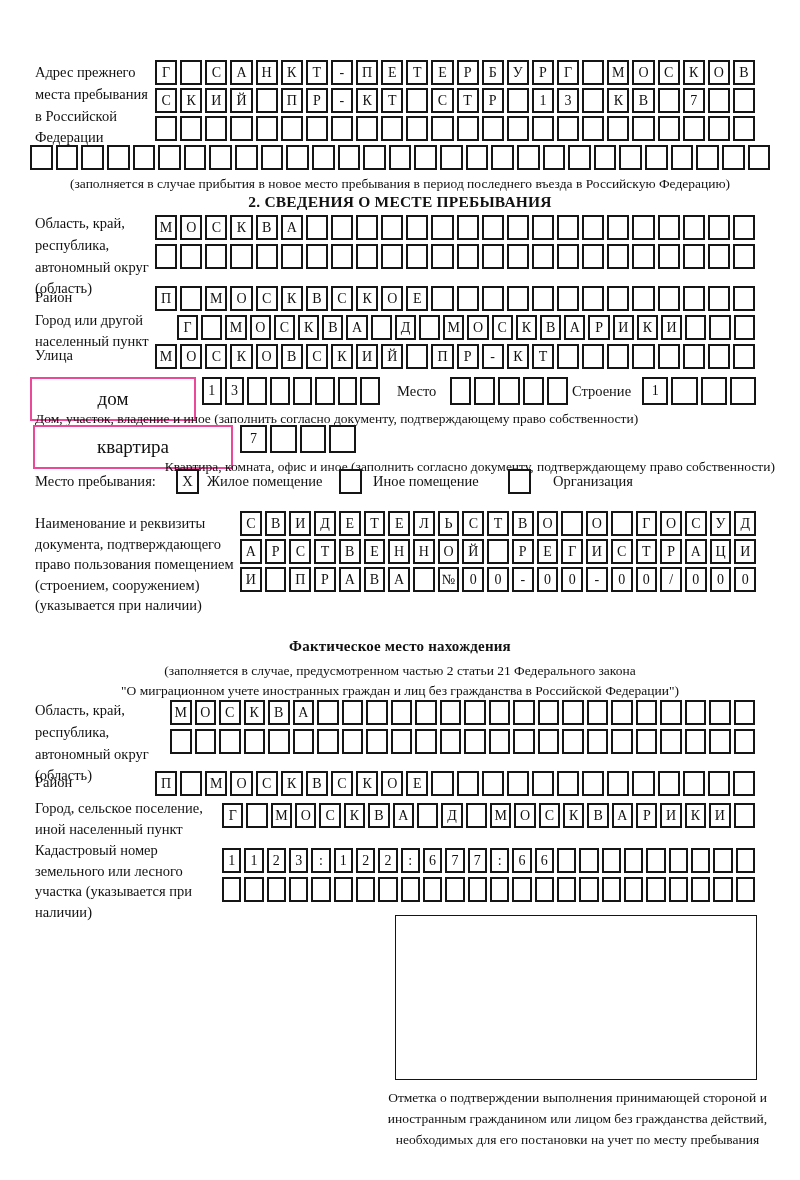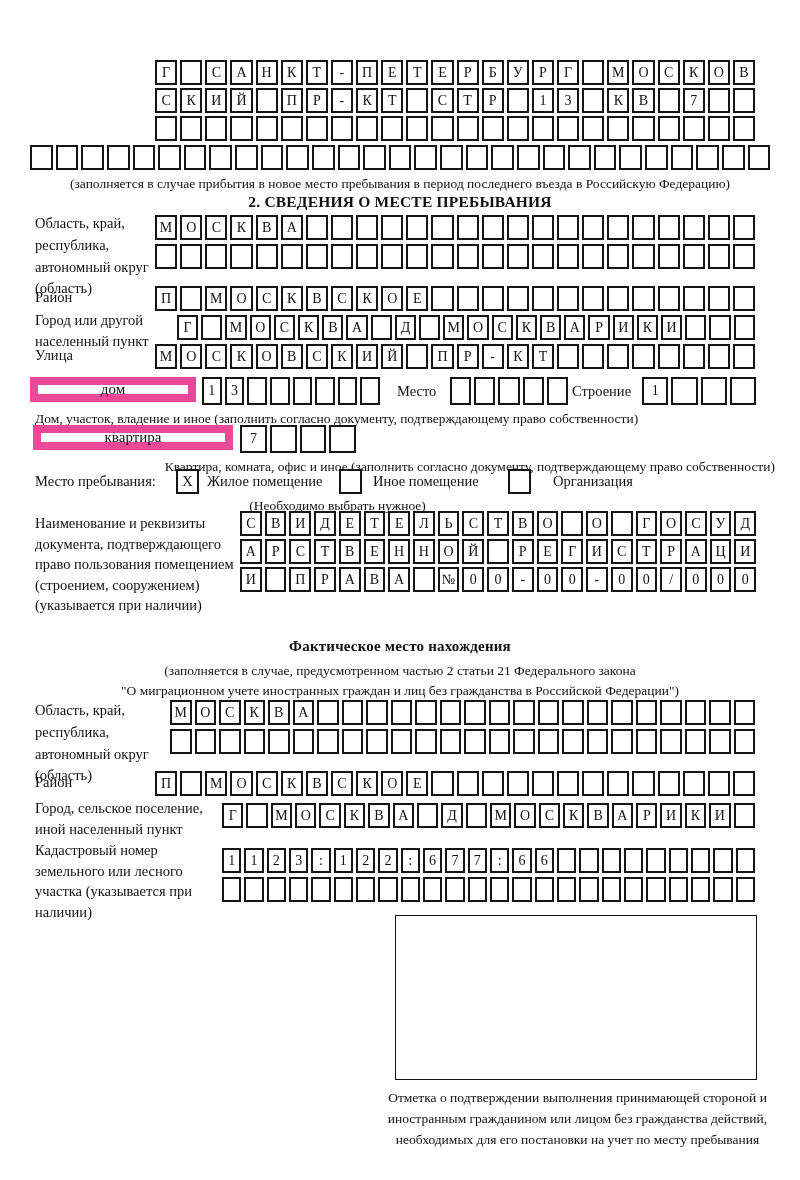--- a/index.html
+++ b/index.html
@@ -16,36 +16,37 @@
   .note { font-size:13.5px; text-align:center; line-height:1.45; }
   .title-bold { font-weight:bold; font-size:15.5px; text-align:center; letter-spacing:.2px; }
   .boxrow { display:flex; gap:3px; }
   .cbox {
     flex:1 1 0; height:25px; border:2px solid #151515; background:#fff;
     display:flex; align-items:center; justify-content:center;
     font-size:14px; line-height:1; font-family:"Liberation Serif", serif;
   }
   .h28 .cbox { height:28px; }
   .wbox {
-    border:8px solid #ec4899; background:#fff; height:25px;
-    display:flex; align-items:center; justify-content:center; font-size:15px;
+    border:2px solid #ec4899; background:#fff; height:44px;
+    display:flex; align-items:center; justify-content:center; font-size:19px;
   }
   .chk {
     width:23px; height:25px; border:2px solid #151515; background:#fff;
     display:flex; align-items:center; justify-content:center; font-size:14.5px;
   }
   .stamp-box { border:1.5px solid #151515; background:#fff; }
   .right { text-align:right; }
 </style>
 </head>
 <body>
 
 <div class="page">
 
 
+  <div class="abs lbl" style="left:35px; top:62px; width:118px;">Адрес прежнего места пребывания в Российской Федерации</div>
   <div class="abs boxrow" style="left:155px; top:60px; width:600px;">
       <div class="cbox">Г</div>
       <div class="cbox"></div>
       <div class="cbox">С</div>
       <div class="cbox">А</div>
       <div class="cbox">Н</div>
       <div class="cbox">К</div>
       <div class="cbox">Т</div>
       <div class="cbox">-</div>
       <div class="cbox">П</div>
@@ -327,21 +328,20 @@
     </div>
   <div class="abs note" style="left:35px; top:457px; width:740px; text-align:right;">Квартира, комната, офис и иное (заполнить согласно документу, подтверждающему право собственности)</div>
 
   <div class="abs lbl" style="left:35px; top:471px;">Место пребывания:</div>
   <div class="abs chk" style="left:176px; top:469px;">X</div>
   <div class="abs lbl" style="left:207px; top:471px;">Жилое помещение</div>
   <div class="abs chk" style="left:339px; top:469px;"></div>
   <div class="abs lbl" style="left:373px; top:471px;">Иное помещение</div>
   <div class="abs chk" style="left:508px; top:469px;"></div>
   <div class="abs lbl" style="left:553px; top:471px;">Организация</div>
-  <div class="abs note" style="left:240px; top:496px; width:195px;">(Необходимо выбрать нужное)</div>
 
   <div class="abs lbl-tight" style="left:35px; top:513px; width:200px;">Наименование и реквизиты документа, подтверждающего право пользования помещением (строением, сооружением) (указывается при наличии)</div>
   <div class="abs boxrow" style="left:240px; top:511px; width:516px;">
       <div class="cbox">С</div>
       <div class="cbox">В</div>
       <div class="cbox">И</div>
       <div class="cbox">Д</div>
       <div class="cbox">Е</div>
       <div class="cbox">Т</div>
       <div class="cbox">Е</div>

